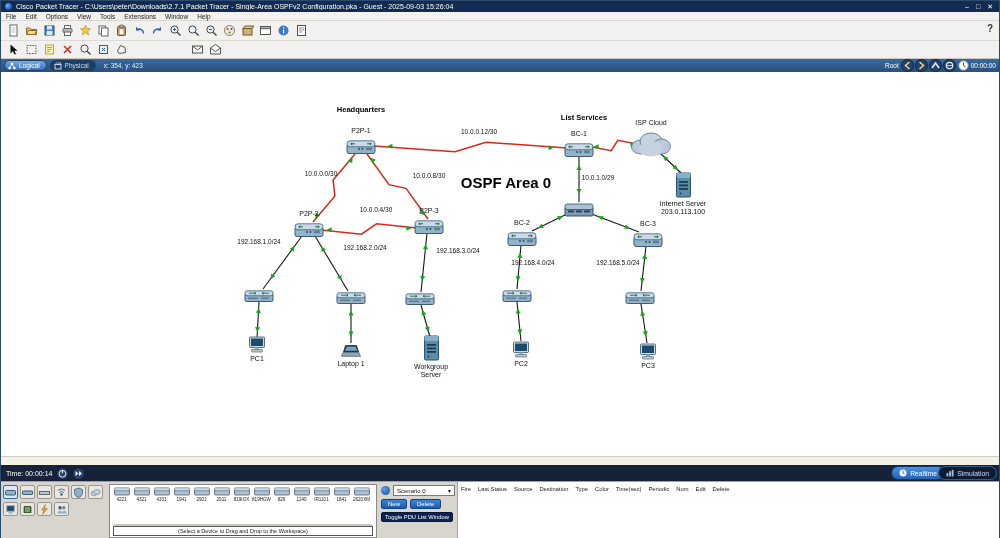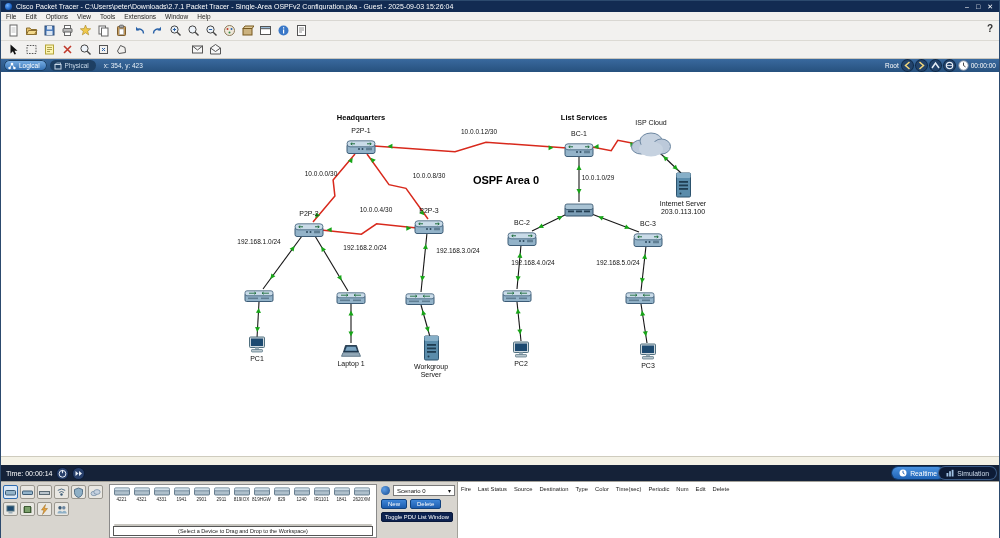--- a/index.html
+++ b/index.html
@@ -47,21 +47,21 @@
           align-items:center;justify-content:center;box-shadow:0 0 0 1px #0f2a49;}
   #env-time{display:flex;align-items:center;gap:2px;}
 
   
   #canvas{position:absolute;left:0;top:71px;width:100%;height:384px;background:#ffffff;overflow:hidden;}
   #topo-svg{position:absolute;left:0;top:0;}
   #topo-svg text{font-size:6.5px;fill:#111;font-family:"Liberation Sans",sans-serif;}
   .device{position:absolute;}
   .dev-label{position:absolute;width:90px;text-align:center;font-size:7px;color:#111;line-height:1.12;}
   .region-label{position:absolute;width:120px;text-align:center;font-size:7.5px;font-weight:bold;color:#000;}
-  .area-label{position:absolute;width:130px;text-align:center;font-size:11px;font-weight:bold;color:#000;}
+  .area-label{position:absolute;width:130px;text-align:center;font-size:15px;font-weight:bold;color:#000;}
 
   
   #strip{position:absolute;left:0;top:455px;width:100%;height:9px;background:#f4f2e6;
          border-top:1px solid #cfccbe;box-sizing:border-box;}
 
   
   #timebar{position:absolute;left:0;top:464px;width:100%;height:16px;background:#152238;
            color:#fff;font-size:7px;display:flex;align-items:center;gap:5px;padding:0 5px;box-sizing:border-box;}
   .roundbtn{width:11px;height:11px;border-radius:50%;background:#28406b;display:flex;
             align-items:center;justify-content:center;box-shadow:0 0 0 1px #0d1d38;}
@@ -682,21 +682,21 @@
           <rect x="3.5" y="13.5" width="11" height="2.5" rx="0.6" fill="#b9c7ce" stroke="#51707f" stroke-width="0.7"></rect>
         </svg></div>
       <div class="dev-label" style="left: 475px; top: 287.5px;">PC2</div>
       <div class="device" style="left: 638px; top: 270.5px;"><svg width="18" height="17" viewBox="0 0 18 17">
           <rect x="1.5" y="1" width="15" height="10.5" rx="1" fill="#cfd9df" stroke="#51707f" stroke-width="1"></rect>
           <rect x="3" y="2.5" width="12" height="7.5" fill="#1d4a70"></rect>
           <rect x="7" y="11.5" width="4" height="2" fill="#9eb0ba"></rect>
           <rect x="3.5" y="13.5" width="11" height="2.5" rx="0.6" fill="#b9c7ce" stroke="#51707f" stroke-width="0.7"></rect>
         </svg></div>
       <div class="dev-label" style="left: 602px; top: 289.5px;">PC3</div>
-      <div class="region-label" style="left: 300px; top: 41px;">Headquarters</div>
+      <div class="region-label" style="left: 300px; top: 33px;">Headquarters</div>
       <div class="region-label" style="left: 523px; top: 41px;">List Services</div>
       <div class="area-label" style="left: 440px; top: 102px;">OSPF Area 0</div>
     </div>
 
   <div id="strip"></div>
 
   <div id="timebar">
     <span>Time: 00:00:14</span>
     <span class="roundbtn">
       <svg width="9" height="9">

